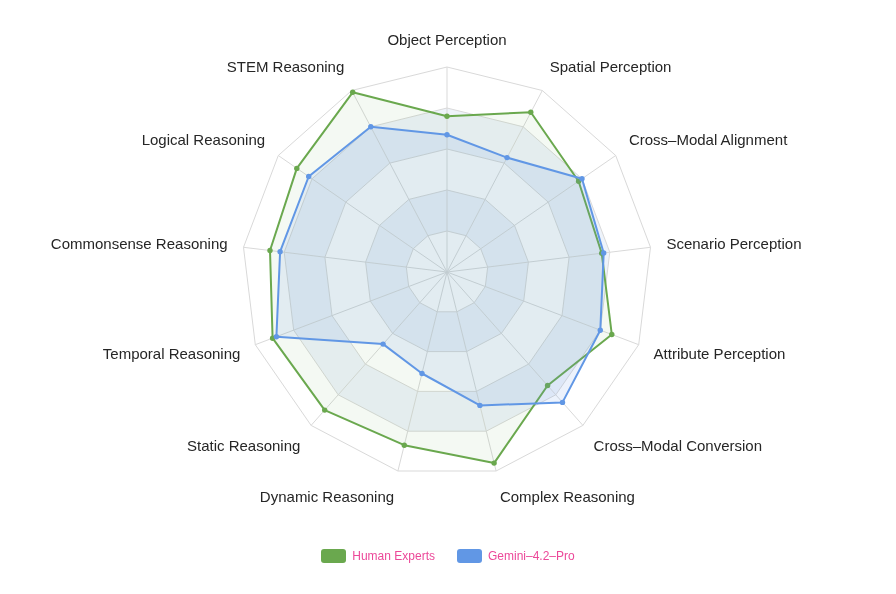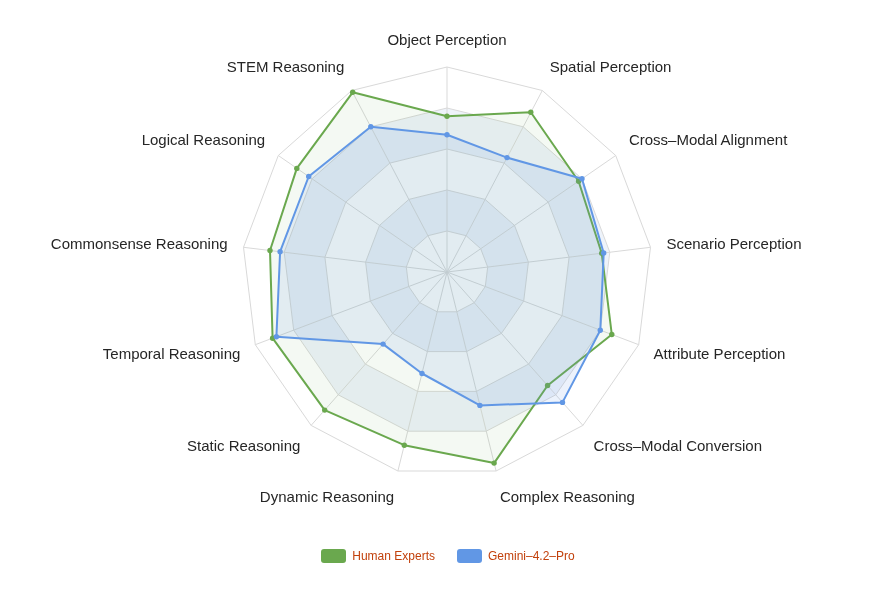--- a/index.html
+++ b/index.html
@@ -8,21 +8,21 @@
     font-family:"Liberation Sans", sans-serif;
   }
   .canvas{position:relative;width:896px;height:594px;background:#ffffff;border-radius:19px;}
   #radar-svg{position:absolute;left:0;top:0;}
   .legend{
     position:absolute;left:0;right:0;top:549px;
     display:flex;justify-content:center;align-items:center;gap:22px;
   }
   .legend-item{display:flex;align-items:center;gap:6px;cursor:pointer;}
   .swatch{width:25px;height:14px;border-radius:3px;display:inline-block;}
-  .legend-label{font-size:12px;color:#c2410c;line-height:14px;}
+  .legend-label{font-size:12px;color:#ec4899;line-height:14px;}
 </style>
 </head>
 <body>
 
 <div class="canvas">
   <svg id="radar-svg" width="896" height="540">
       <polygon points="447.0,67.0 542.3,90.5 615.7,155.5 650.5,247.3 638.7,344.7 582.9,425.4 496.1,471.0 397.9,471.0 311.1,425.4 255.3,344.7 243.5,247.3 278.3,155.5 351.7,90.5" fill="#ffffff" stroke="#d9d9d9" stroke-width="1"></polygon>
       <polygon points="447.0,108.0 523.2,126.8 582.0,178.8 609.8,252.2 600.3,330.2 555.8,394.8 486.2,431.2 407.8,431.2 338.2,394.8 293.7,330.2 284.2,252.2 312.0,178.8 370.8,126.8" fill="#eef3fa" stroke="#d9d9d9" stroke-width="1"></polygon>
       <polygon points="447.0,149.0 504.2,163.1 548.2,202.1 569.1,257.2 562.0,315.6 528.6,364.1 476.4,391.4 417.6,391.4 365.4,364.1 332.0,315.6 324.9,257.2 345.8,202.1 389.8,163.1" fill="#ffffff" stroke="#d9d9d9" stroke-width="1"></polygon>
       <polygon points="447.0,190.0 485.1,199.4 514.5,225.4 528.4,262.1 523.7,301.1 501.4,333.4 466.6,351.6 427.4,351.6 392.6,333.4 370.3,301.1 365.6,262.1 379.5,225.4 408.9,199.4" fill="#eef3fa" stroke="#d9d9d9" stroke-width="1"></polygon>

